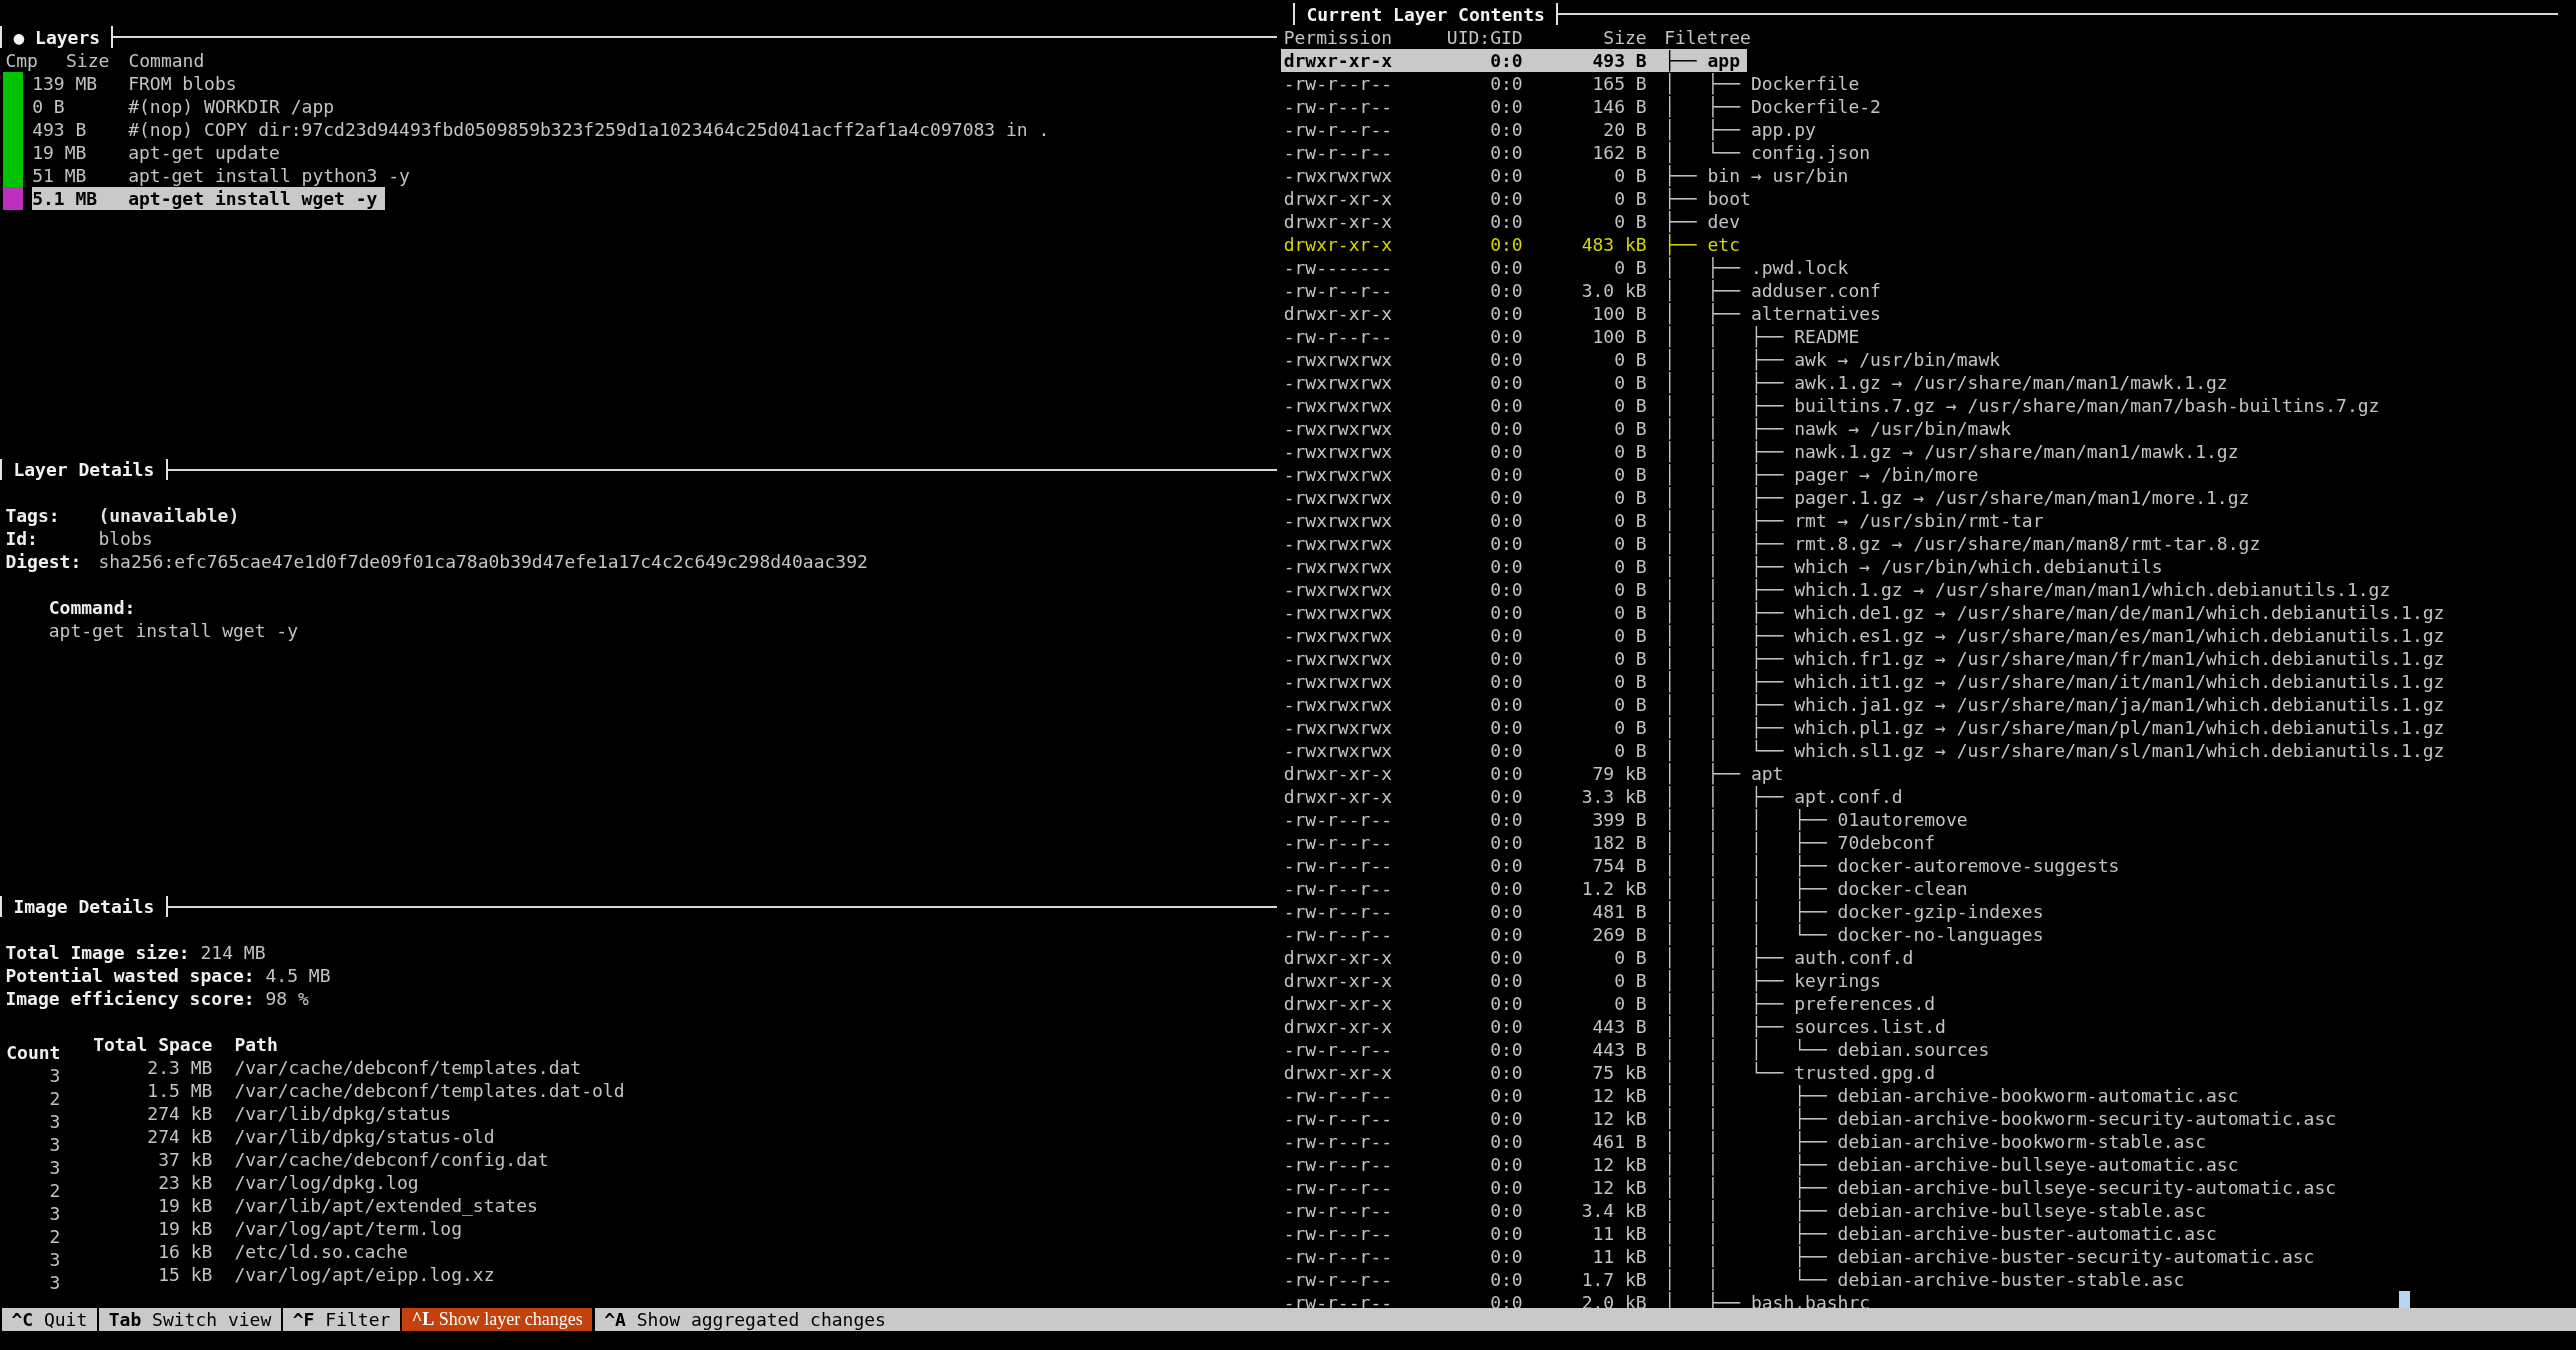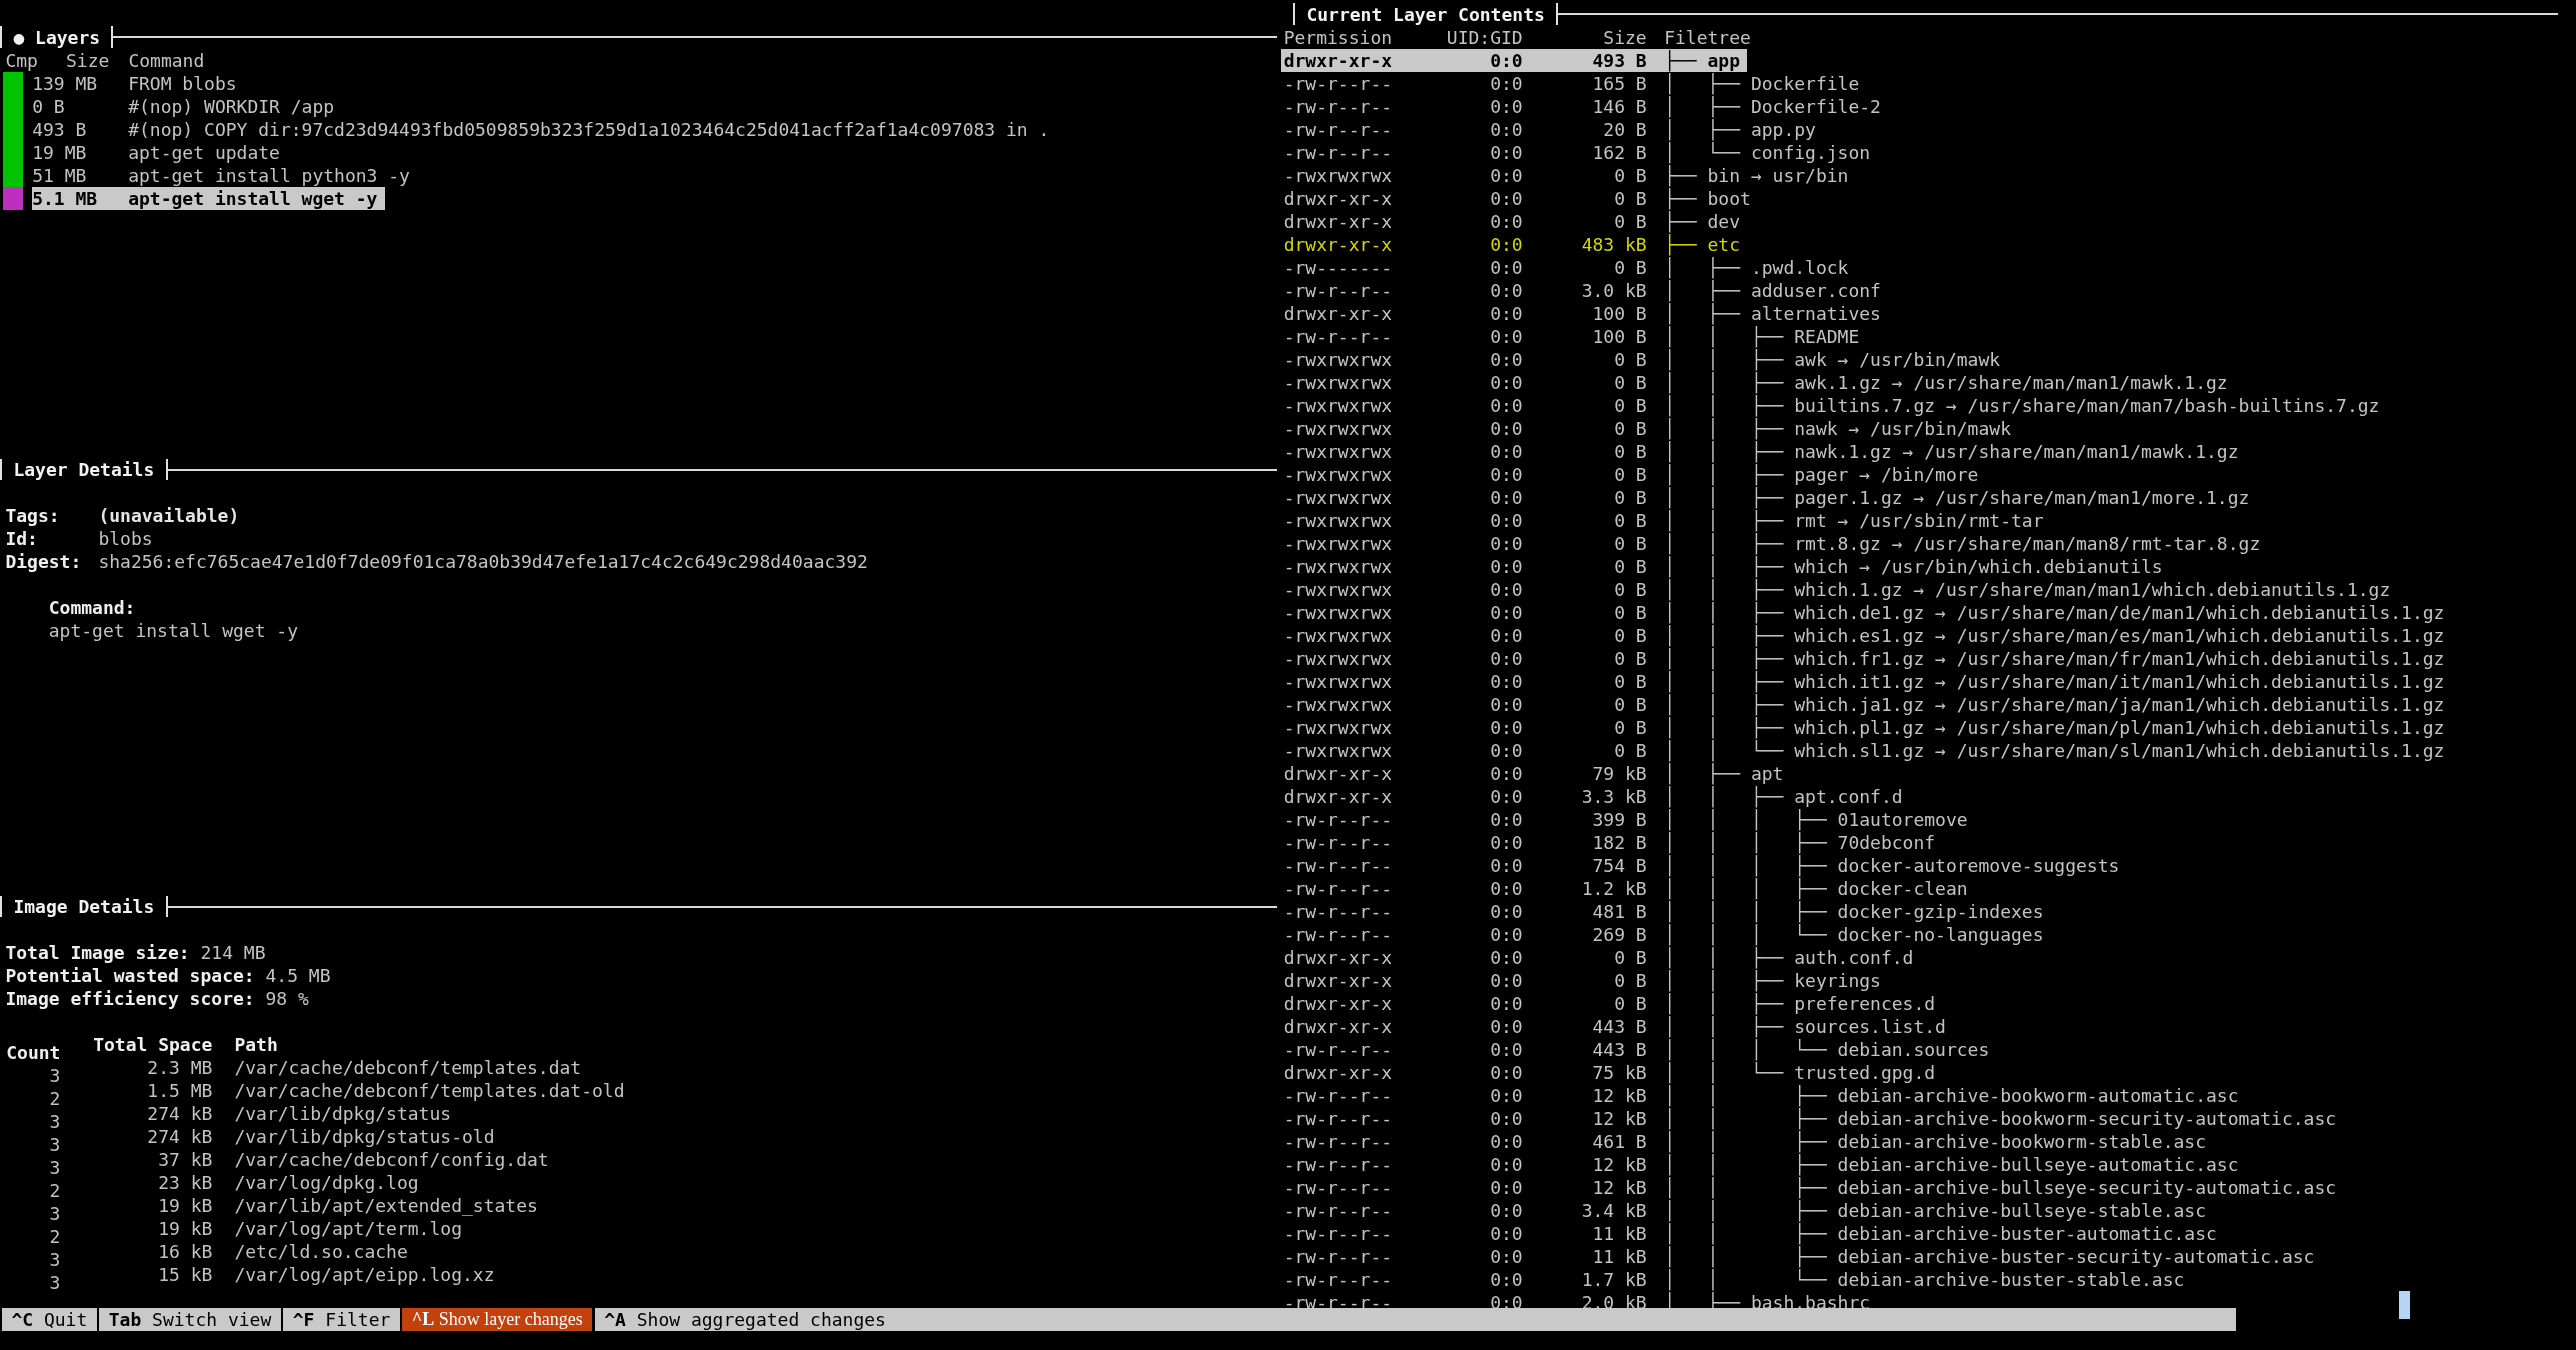--- a/index.html
+++ b/index.html
@@ -48,21 +48,21 @@
   .fhead .ftree{margin-left:17.5px;}
   .frow{display:flex;}
   .fwrap{display:inline-flex;margin-left:2px;padding-left:2.7px;padding-right:6.7px;white-space:pre;}
   .fperm{display:inline-block;width:109px;flex:none;}
   .fuid{display:inline-block;width:130px;text-align:right;flex:none;}
   .fsize{display:inline-block;width:124px;text-align:right;flex:none;}
   .ftree{margin-left:17.5px;}
   .fwrap.selected{background:#c9c9c9;color:#000;font-weight:bold;}
   .frow.changed{color:#d6d600;}
   
-  #statusbar{position:absolute;left:0;top:1308px;width:2236px;height:23px;background:#c9c9c9;display:flex;}
+  #statusbar{position:absolute;left:0;top:1308px;width:2576px;height:23px;background:#c9c9c9;display:flex;}
   .sedge{width:2px;background:#000;flex:none;}
   .seg{padding:0 9.4px;color:#000;height:23px;line-height:23px;white-space:pre;flex:none;}
   .seg .k{font-weight:bold;}
   .seg.active{background:#c2410c;color:#fff;font-family:Liberation Serif, serif;}
   .sdiv{width:2.7px;background:#000;flex:none;}
   .sfill{flex:1;}
   
   #tree-scroll-thumb{position:absolute;left:2399px;top:1291px;width:11.4px;height:28px;background:#b7d5f3;}
 </style>
 </head>

